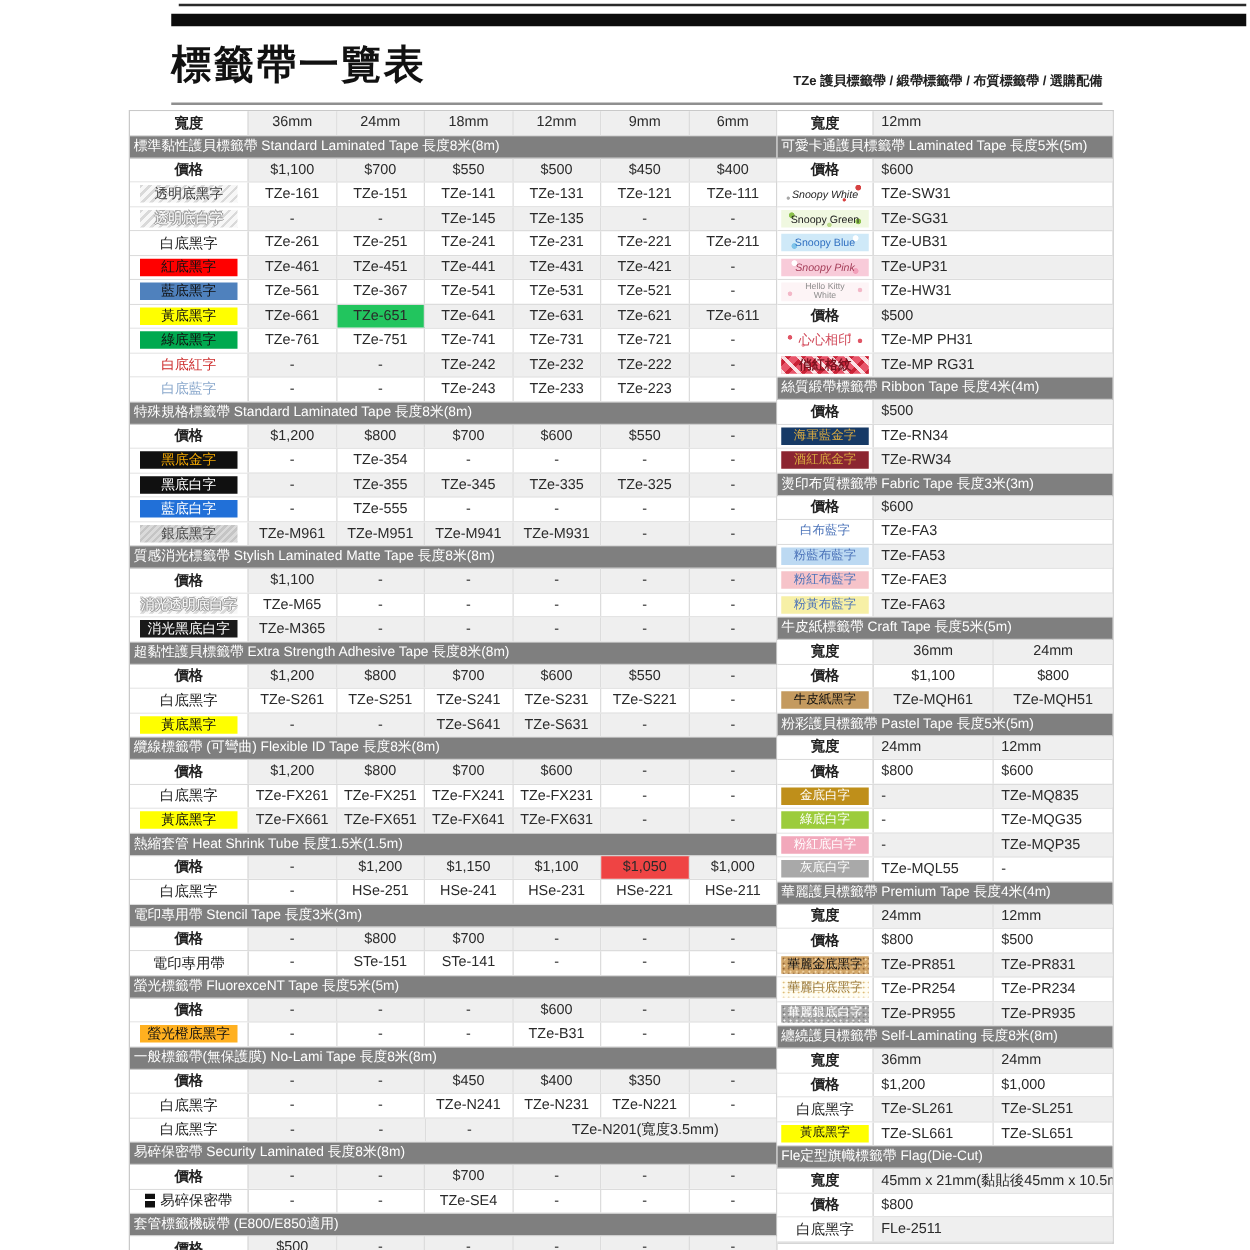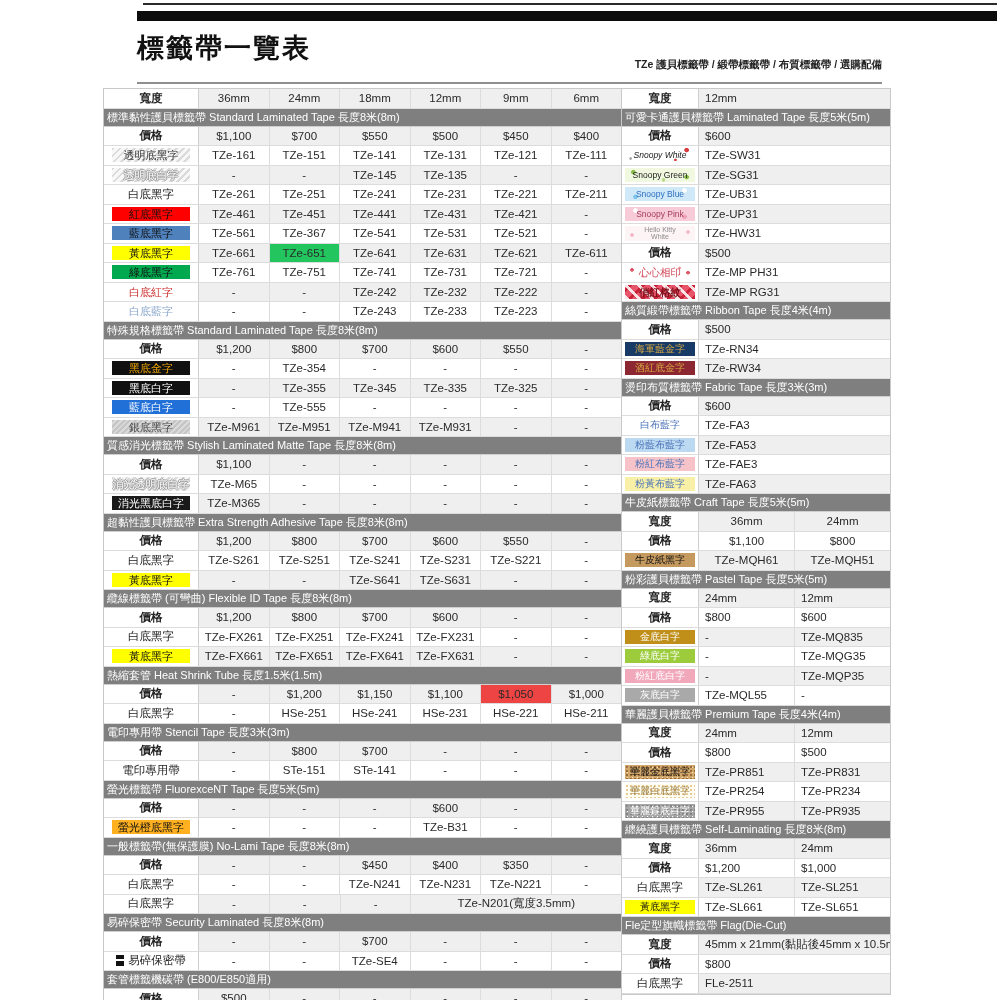--- a/index.html
+++ b/index.html
@@ -1,20 +1,20 @@
 <!DOCTYPE html>
 <html><head>
 <meta charset="utf-8">
 <style>
   html,body{margin:0;padding:0;background:#fff;}
   .page{position:relative;width:1000px;height:1000px;background:#fff;overflow:hidden;
         font-family:"Liberation Sans","DejaVu Sans",sans-serif;color:#222;}
   .topline{position:absolute;left:143px;top:3px;width:854px;height:2px;background:#2a2a2a;}
   .topbar{position:absolute;left:137px;top:11px;width:860px;height:10px;background:#0c0c0c;}
-  .title{position:absolute;left:137px;top:30px;font-size:27px;font-weight:bold;color:#111;letter-spacing:2px;}
+  .title{position:absolute;left:137px;top:30px;font-size:32px;font-weight:bold;color:#111;letter-spacing:2px;}
   .subtitle{position:absolute;left:520px;top:58px;width:362px;text-align:right;font-size:10.5px;font-weight:bold;color:#222;}
   .titleline{position:absolute;left:137px;top:82px;width:745px;height:2px;background:#8f8f8f;}
   .tables{position:absolute;left:103px;top:88px;display:flex;align-items:flex-start;}
   .ltable{border:1px solid #c9c9c9;background:#fff;}
   #left-table{width:517px;}
   #right-table{width:268px;border-left:none;}
   .trow{display:flex;height:18.5px;border-bottom:1px solid #dcdcdc;}
   .sechdr{height:17px;line-height:17px;background:#7f7f7f;color:#fff;font-size:11px;
           padding-left:3px;overflow:hidden;white-space:nowrap;border-bottom:1px solid #cfcfcf;}
   .lcell{width:94px;flex:none;background:#fff;display:flex;align-items:center;justify-content:center;
@@ -30,21 +30,21 @@
   #right-table .swatch{width:70px;font-size:10px;}
   .txt-outline{color:#fff;text-shadow:1px 0 #9a9a9a,-1px 0 #9a9a9a,0 1px #9a9a9a,0 -1px #9a9a9a;}
   .pat-hatch{background-image:repeating-linear-gradient(135deg,#d9d9d9 0 2px,#f7f7f7 2px 5px);}
   .pat-silver{background-image:repeating-linear-gradient(135deg,#c5c5c5 0 2px,#dadada 2px 4px);}
   .pat-gold-speckle{background-color:#d2a76a;background-image:radial-gradient(#7a4a20 .6px,transparent .9px),radial-gradient(#ffe8c0 .6px,transparent .9px);background-size:4px 4px,5px 5px;}
   .pat-white-speckle{background-color:#fffdf2;background-image:radial-gradient(#d8b060 .6px,transparent .9px);background-size:4px 4px;}
   .pat-silver-speckle{background-color:#a6a6a6;background-image:radial-gradient(#707070 .6px,transparent .9px),radial-gradient(#ffffff .6px,transparent .9px);background-size:4px 4px,5px 5px;}
   .pat-snoopy-white{background:#ffffff;background-image:radial-gradient(circle at 88% 15%,#d64040 2px,transparent 2.6px),radial-gradient(circle at 8% 75%,#a8a8a8 1px,transparent 1.6px),radial-gradient(circle at 72% 85%,#d64040 1px,transparent 1.6px);font-size:8.5px !important;font-style:italic;}
   .pat-snoopy-green{background:#f0f8e0;background-image:radial-gradient(circle at 12% 30%,#8bc04a 2px,transparent 2.6px),radial-gradient(circle at 88% 65%,#8bc04a 2px,transparent 2.6px),radial-gradient(circle at 55% 85%,#bada8a 1.5px,transparent 2.1px);font-size:8.5px !important;}
   .pat-snoopy-blue{background:#cfe9f8;background-image:radial-gradient(circle at 15% 70%,#7fc4ea 2px,transparent 2.6px),radial-gradient(circle at 85% 25%,#ffffff 2px,transparent 2.6px);font-size:8.5px !important;}
-  .pat-snoopy-pink{background:#f8cbd9;background-image:radial-gradient(circle at 15% 25%,#ffffff 2px,transparent 2.6px),radial-gradient(circle at 85% 70%,#f3a0ba 2px,transparent 2.6px);font-size:8.5px !important;}
+  .pat-snoopy-pink{background:#f8cbd9;background-image:radial-gradient(circle at 15% 25%,#ffffff 2px,transparent 2.6px),radial-gradient(circle at 85% 70%,#f3a0ba 2px,transparent 2.6px);font-size:8.5px !important;font-style:italic;}
   .pat-kitty{background:#fdf4f6;background-image:radial-gradient(circle at 10% 60%,#f3b8c8 1.5px,transparent 2.1px),radial-gradient(circle at 90% 40%,#f3b8c8 1.5px,transparent 2.1px);font-size:7px !important;line-height:7.5px;}
   .pat-hearts{background:#ffffff;background-image:radial-gradient(circle at 10% 35%,#e05565 1.5px,transparent 2.1px),radial-gradient(circle at 90% 55%,#e05565 1.5px,transparent 2.1px),radial-gradient(circle at 78% 20%,#f0a0aa 1px,transparent 1.6px),radial-gradient(circle at 25% 80%,#f0a0aa 1px,transparent 1.6px);font-size:10.5px !important;}
   .pat-plaid{background-color:#e8556a;background-image:repeating-linear-gradient(45deg,rgba(255,255,255,.85) 0 3px,transparent 3px 9px),repeating-linear-gradient(-45deg,rgba(198,28,48,.9) 0 3px,transparent 3px 9px);font-size:10.5px !important;font-weight:bold;}
   .icon-fragile{display:inline-block;width:8px;height:11px;margin-right:4px;flex:none;
                 background:linear-gradient(180deg,#111 0 4px,#fff 4px 6px,#111 6px 11px);}
 </style>
 </head>
 <body>
 
 <div class="page">

